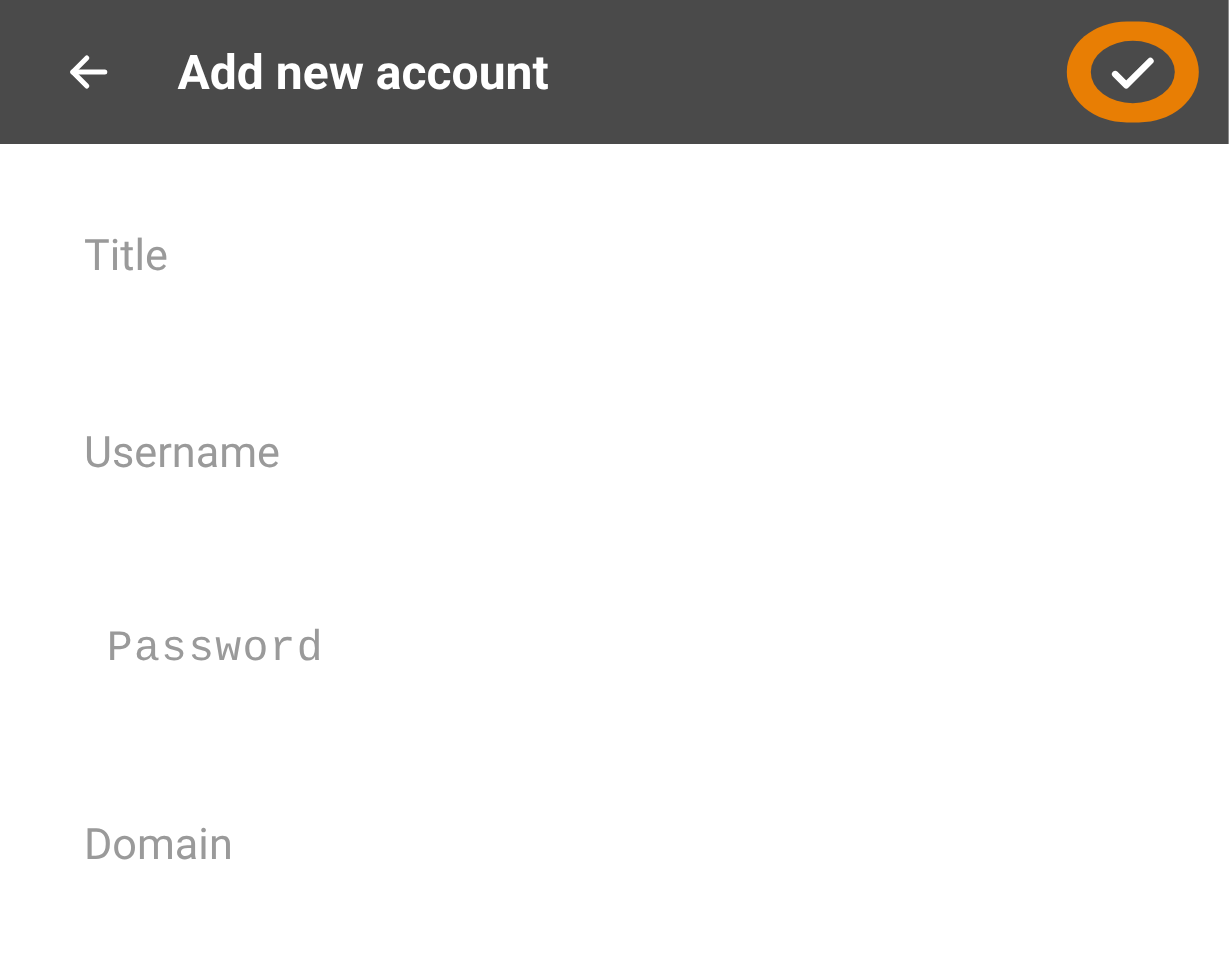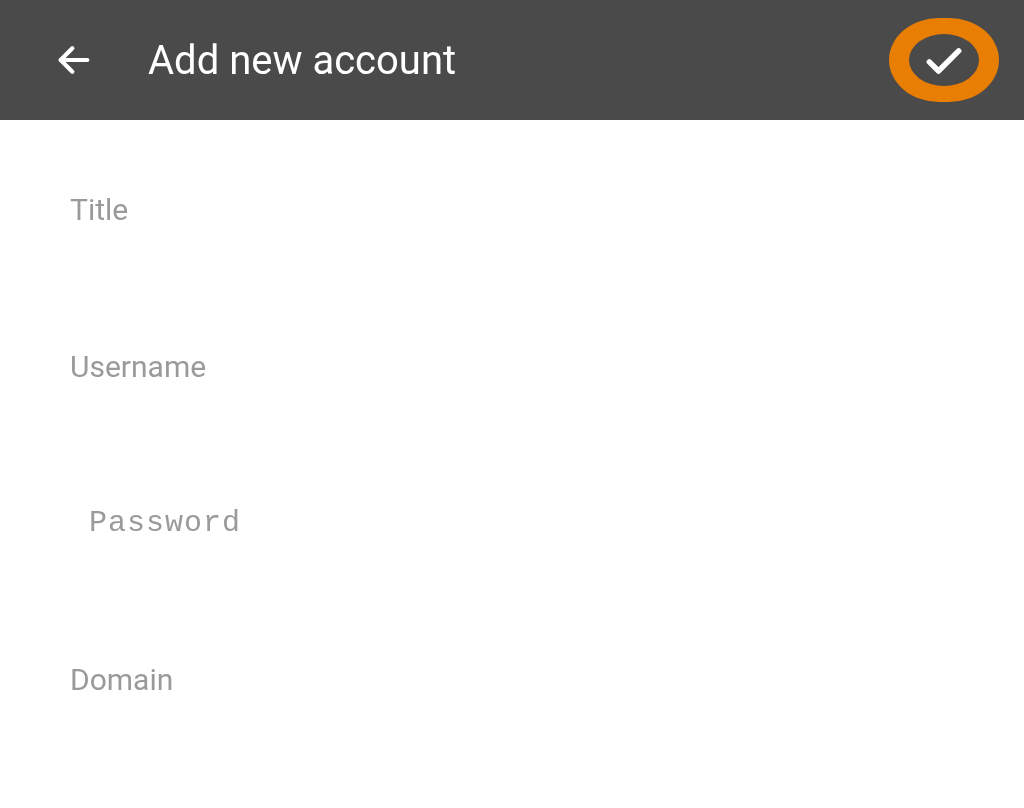--- a/index.html
+++ b/index.html
@@ -27,21 +27,21 @@
       height: 48px;
       display: flex;
       align-items: center;
       justify-content: center;
       cursor: pointer;
       margin-right: 50px;
     }
     .header-title {
       color: #ffffff;
       font-size: 40px;
-      font-weight: 400;
+      font-weight: 700;
     }
     .confirm-button {
       position: absolute;
       right: 25px;
       top: 50%;
       transform: translateY(-50%);
       width: 110px;
       height: 84px;
       background: #e87e04;
       border-radius: 50px / 42px;
@@ -59,21 +59,21 @@
       align-items: center;
       justify-content: center;
     }
     .content {
       padding: 60px 70px 0 70px;
     }
     .input-field {
       border: none;
       outline: none;
       width: 100%;
-      font-size: 30px;
+      font-size: 36px;
       color: #b91c1c;
       padding: 12px 0;
       margin-bottom: 98px;
       font-family: inherit;
       background: transparent;
     }
     .input-field::placeholder {
       color: #9a9a9a;
     }
     .input-field.mono {

